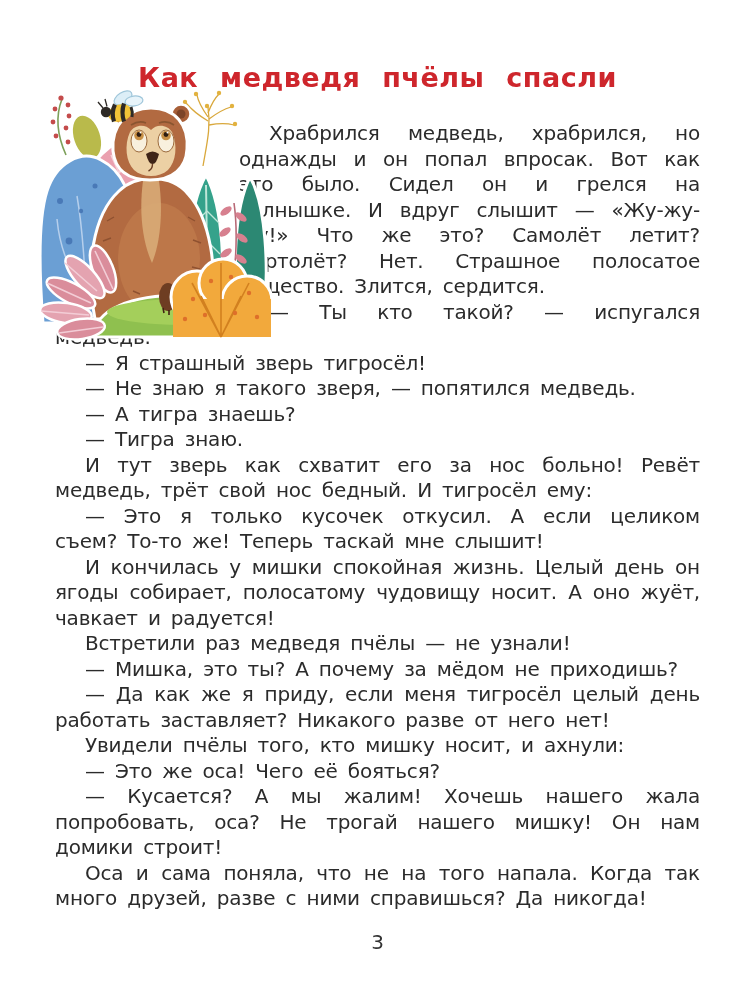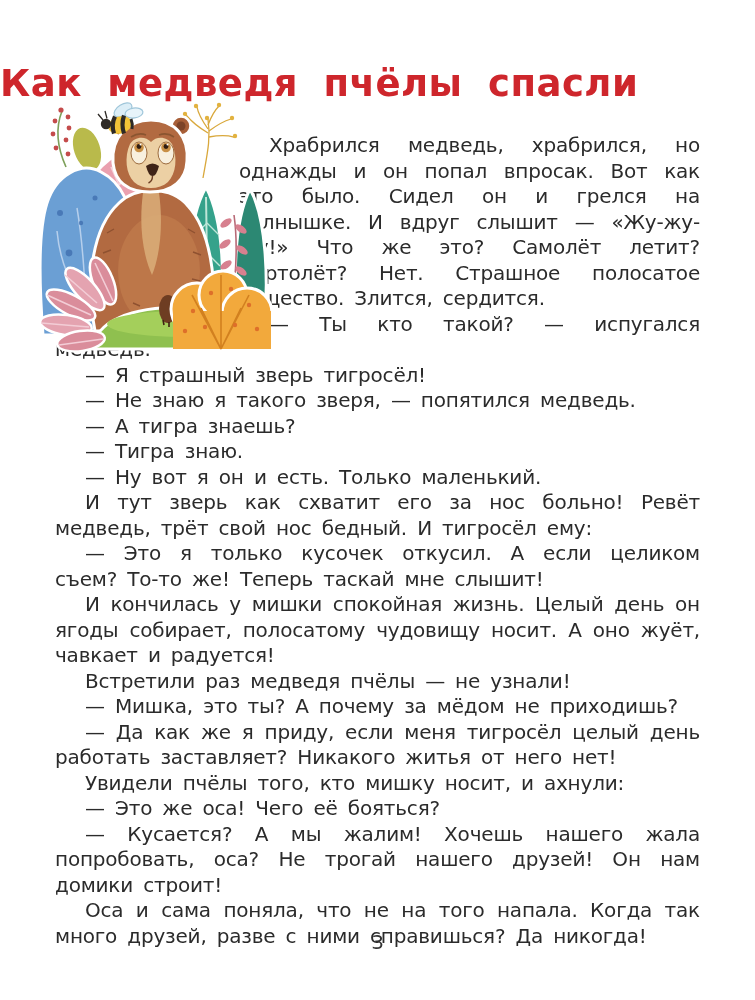--- a/index.html
+++ b/index.html
@@ -7,21 +7,22 @@
     width:755px;height:1000px;
     font-family:"DejaVu Sans","Liberation Sans",sans-serif;
     -webkit-font-smoothing:antialiased;
   }
   .page{
     position:relative;width:755px;height:1000px;
     background:#ffffff;overflow:hidden;
   }
   .title{
     margin:0;padding-top:62px;
-    font-size:37px;font-weight:bold;
+    text-align:center;
+    font-size:27px;font-weight:bold;
     letter-spacing:.5px;word-spacing:12px;
     color:#ce262c;
   }
   .story{
     margin:28px 55px 0 55px;
     font-size:20px;line-height:25.5px;
     letter-spacing:-0.2px;word-spacing:4px;
     text-align:justify;
     color:#2b2b2b;
   }
@@ -192,28 +193,27 @@
         </g>
       </svg>
     </div>
 
     <p>Храбрился медведь, храбрился, но однажды и он попал впросак. Вот как это было. Сидел он и грелся на солнышке. И вдруг слышит — «Жу-жу-жу!» Что же это? Самолёт летит? Вертолёт? Нет. Страшное полосатое существо. Злится, сердится.</p>
     <p>— Ты кто такой? — испугался медведь.</p>
     <p>— Я страшный зверь тигросёл!</p>
     <p>— Не знаю я такого зверя, — попятился медведь.</p>
     <p>— А тигра знаешь?</p>
     <p>— Тигра знаю.</p>
-    <p>— Ну вот я он и есть. Только маленький.</p>
     <p>И тут зверь как схватит его за нос больно! Ревёт медведь, трёт свой нос бедный. И тигросёл ему:</p>
     <p>— Это я только кусочек откусил. А если целиком съем? То-то же! Теперь таскай мне слышит!</p>
     <p>И кончилась у мишки спокойная жизнь. Целый день он ягоды собирает, полосатому чудовищу носит. А оно жуёт, чавкает и радуется!</p>
     <p>Встретили раз медведя пчёлы — не узнали!</p>
     <p>— Мишка, это ты? А почему за мёдом не приходишь?</p>
-    <p>— Да как же я приду, если меня тигросёл целый день работать заставляет? Никакого житья от него нет!</p>
+    <p>— Да как же я приду, если меня тигросёл целый день работать заставляет? Никакого разве от него нет!</p>
     <p>Увидели пчёлы того, кто мишку носит, и ахнули:</p>
     <p>— Это же оса! Чего её бояться?</p>
-    <p>— Кусается? А мы жалим! Хочешь нашего жала попробовать, оса? Не трогай нашего друзей! Он нам домики строит!</p>
+    <p>— Кусается? А мы жалим! Хочешь нашего жала попробовать, оса? Не трогай нашего мишку! Он нам домики строит!</p>
     <p>Оса и сама поняла, что не на того напала. Когда так много друзей, разве с ними справишься? Да никогда!</p>
   </div>
 
   <div class="page-number">3</div>
 
 </div>
 
 </body></html>

